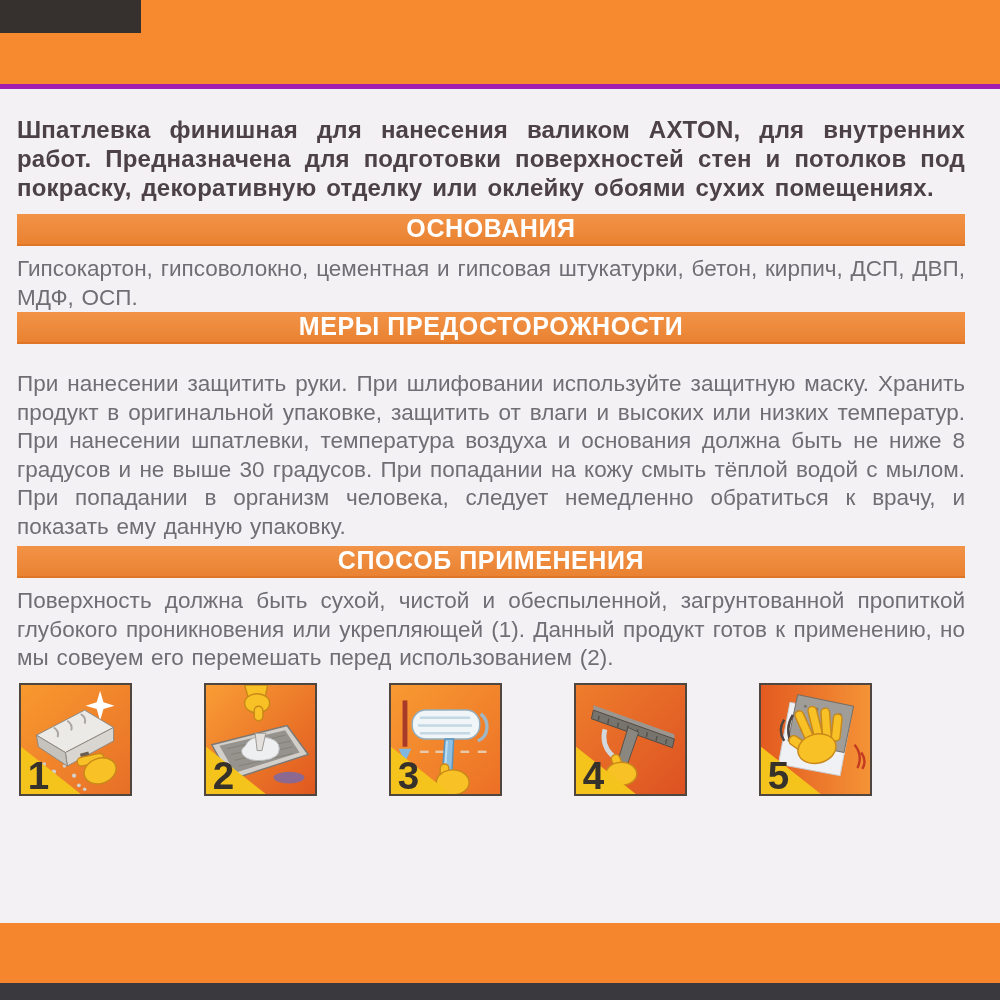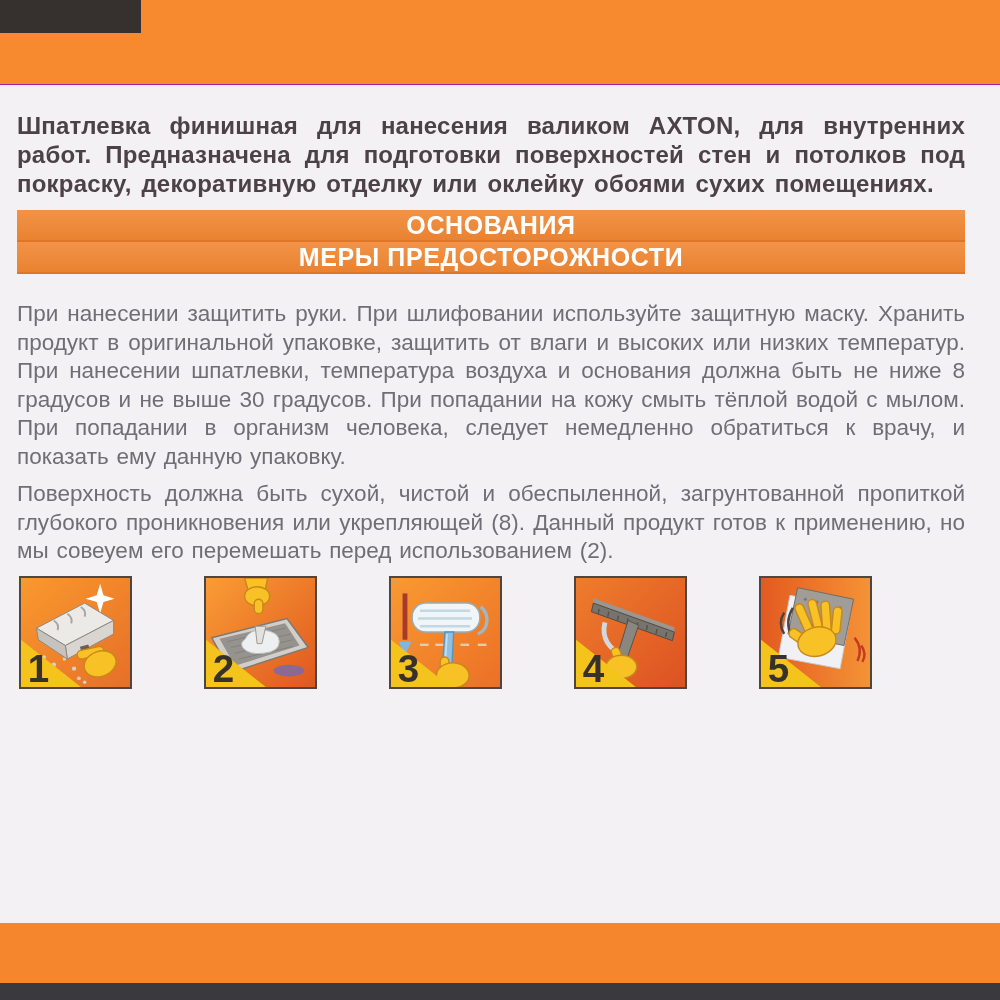--- a/index.html
+++ b/index.html
@@ -1,24 +1,24 @@
 <!DOCTYPE html>
 <html><head>
 <meta charset="utf-8">
 <style>
   html,body{margin:0;padding:0;width:1000px;height:1000px;overflow:hidden;
     font-family:"Liberation Sans",sans-serif;background:#f7892e;}
   .package{position:relative;width:1000px;height:1000px;background:#f7892e;}
   .corner-block{position:absolute;top:0;left:0;width:141px;height:33px;background:#36302f;}
   .label{position:absolute;top:84px;left:0;width:1000px;height:839px;background:#f4f1f4;
-    box-sizing:border-box;padding:26px 35px 0 17px;overflow:hidden;border-top:1px solid #a21caf;}
+    box-sizing:border-box;padding:26px 35px 0 17px;overflow:hidden;border-top:5px solid #a21caf;}
   .intro{margin:0;font-size:24px;line-height:29px;font-weight:bold;color:#4c4147;
     text-align:justify;word-spacing:3px;letter-spacing:.2px;}
   .bar{height:32px;background:linear-gradient(#f29347,#e98231);border-bottom:2px solid #de7527;
-    display:flex;align-items:center;justify-content:center;box-sizing:border-box;}
+    display:flex;align-items:flex-start;justify-content:center;box-sizing:border-box;}
   .bar span{color:#fff;font-weight:bold;font-size:25px;letter-spacing:.6px;}
   .body-text{margin:0;font-size:22.5px;line-height:28.5px;color:#6f6e74;text-align:justify;
     word-spacing:1.5px;}
   .sec1 .bar{margin-top:12px}.sec1 .body-text{margin-top:9px}
   .sec2 .bar{}.sec2 .body-text{margin-top:26px}
   .sec3 .bar{margin-top:12px}.sec3 .body-text{margin-top:11px}
   .sec4 .bar{margin-top:5px}.sec4 .body-text{margin-top:9px}
   .steps{display:flex;gap:72px;margin-top:10px;padding-left:2px;}
   .step{width:113px;height:113px;border:2px solid #4f463f;box-sizing:border-box;position:relative;
     background:#ef7f2c;flex:0 0 auto;}
@@ -34,34 +34,38 @@
   <div class="corner-block"></div>
 
   <div class="label">
 
     <p class="intro">Шпатлевка финишная для нанесения валиком AXTON, для внутренних работ. Предназначена для подготовки поверхностей стен и потолков под покраску, декоративную отделку или оклейку обоями сухих помещениях.</p>
 
     <section class="sec1">
       <div class="bar">
         <span>ОСНОВАНИЯ</span>
       </div>
+      <p class="body-text">Гипсокартон, гипсоволокно, цементная и гипсовая штукатурки, бетон, кирпич, ДСП, ДВП, МДФ, ОСП.</p>
     </section>
 
     <section class="sec2">
       <div class="bar">
         <span>МЕРЫ ПРЕДОСТОРОЖНОСТИ</span>
       </div>
       <p class="body-text">При нанесении защитить руки. При шлифовании используйте защитную маску. Хранить продукт в оригинальной упаковке, защитить от влаги и высоких или низких температур. При нанесении шпатлевки, температура воздуха и основания должна быть не ниже 8 градусов и не выше 30 градусов. При попадании на кожу смыть тёплой водой с мылом. При попадании в организм человека, следует немедленно обратиться к врачу, и показать ему данную упаковку.</p>
     </section>
 
     <section class="sec3">
     </section>
 
     <section class="sec4">
-      <p class="body-text">Поверхность должна быть сухой, чистой и обеспыленной, загрунтованной пропиткой глубокого проникновения или укрепляющей (8). Данный продукт готов к применению, но мы совеуем его перемешать перед использованием (2).</p>
+      <div class="bar">
+        <span>СПОСОБ ПРИМЕНЕНИЯ</span>
+      </div>
+      <p class="body-text">Поверхность должна быть сухой, чистой и обеспыленной, загрунтованной пропиткой глубокого проникновения или укрепляющей (1). Данный продукт готов к применению, но мы совеуем его перемешать перед использованием (2).</p>
     </section>
 
     <div class="steps">
 
       <div class="step">
         <svg viewBox="0 0 113 113">
           <defs>
               <linearGradient id="g1" x1="0" y1="0" x2="1" y2="1">
             <stop offset="0" stop-color="#f9992e"></stop>
                 <stop offset="1" stop-color="#e76f28"></stop>

